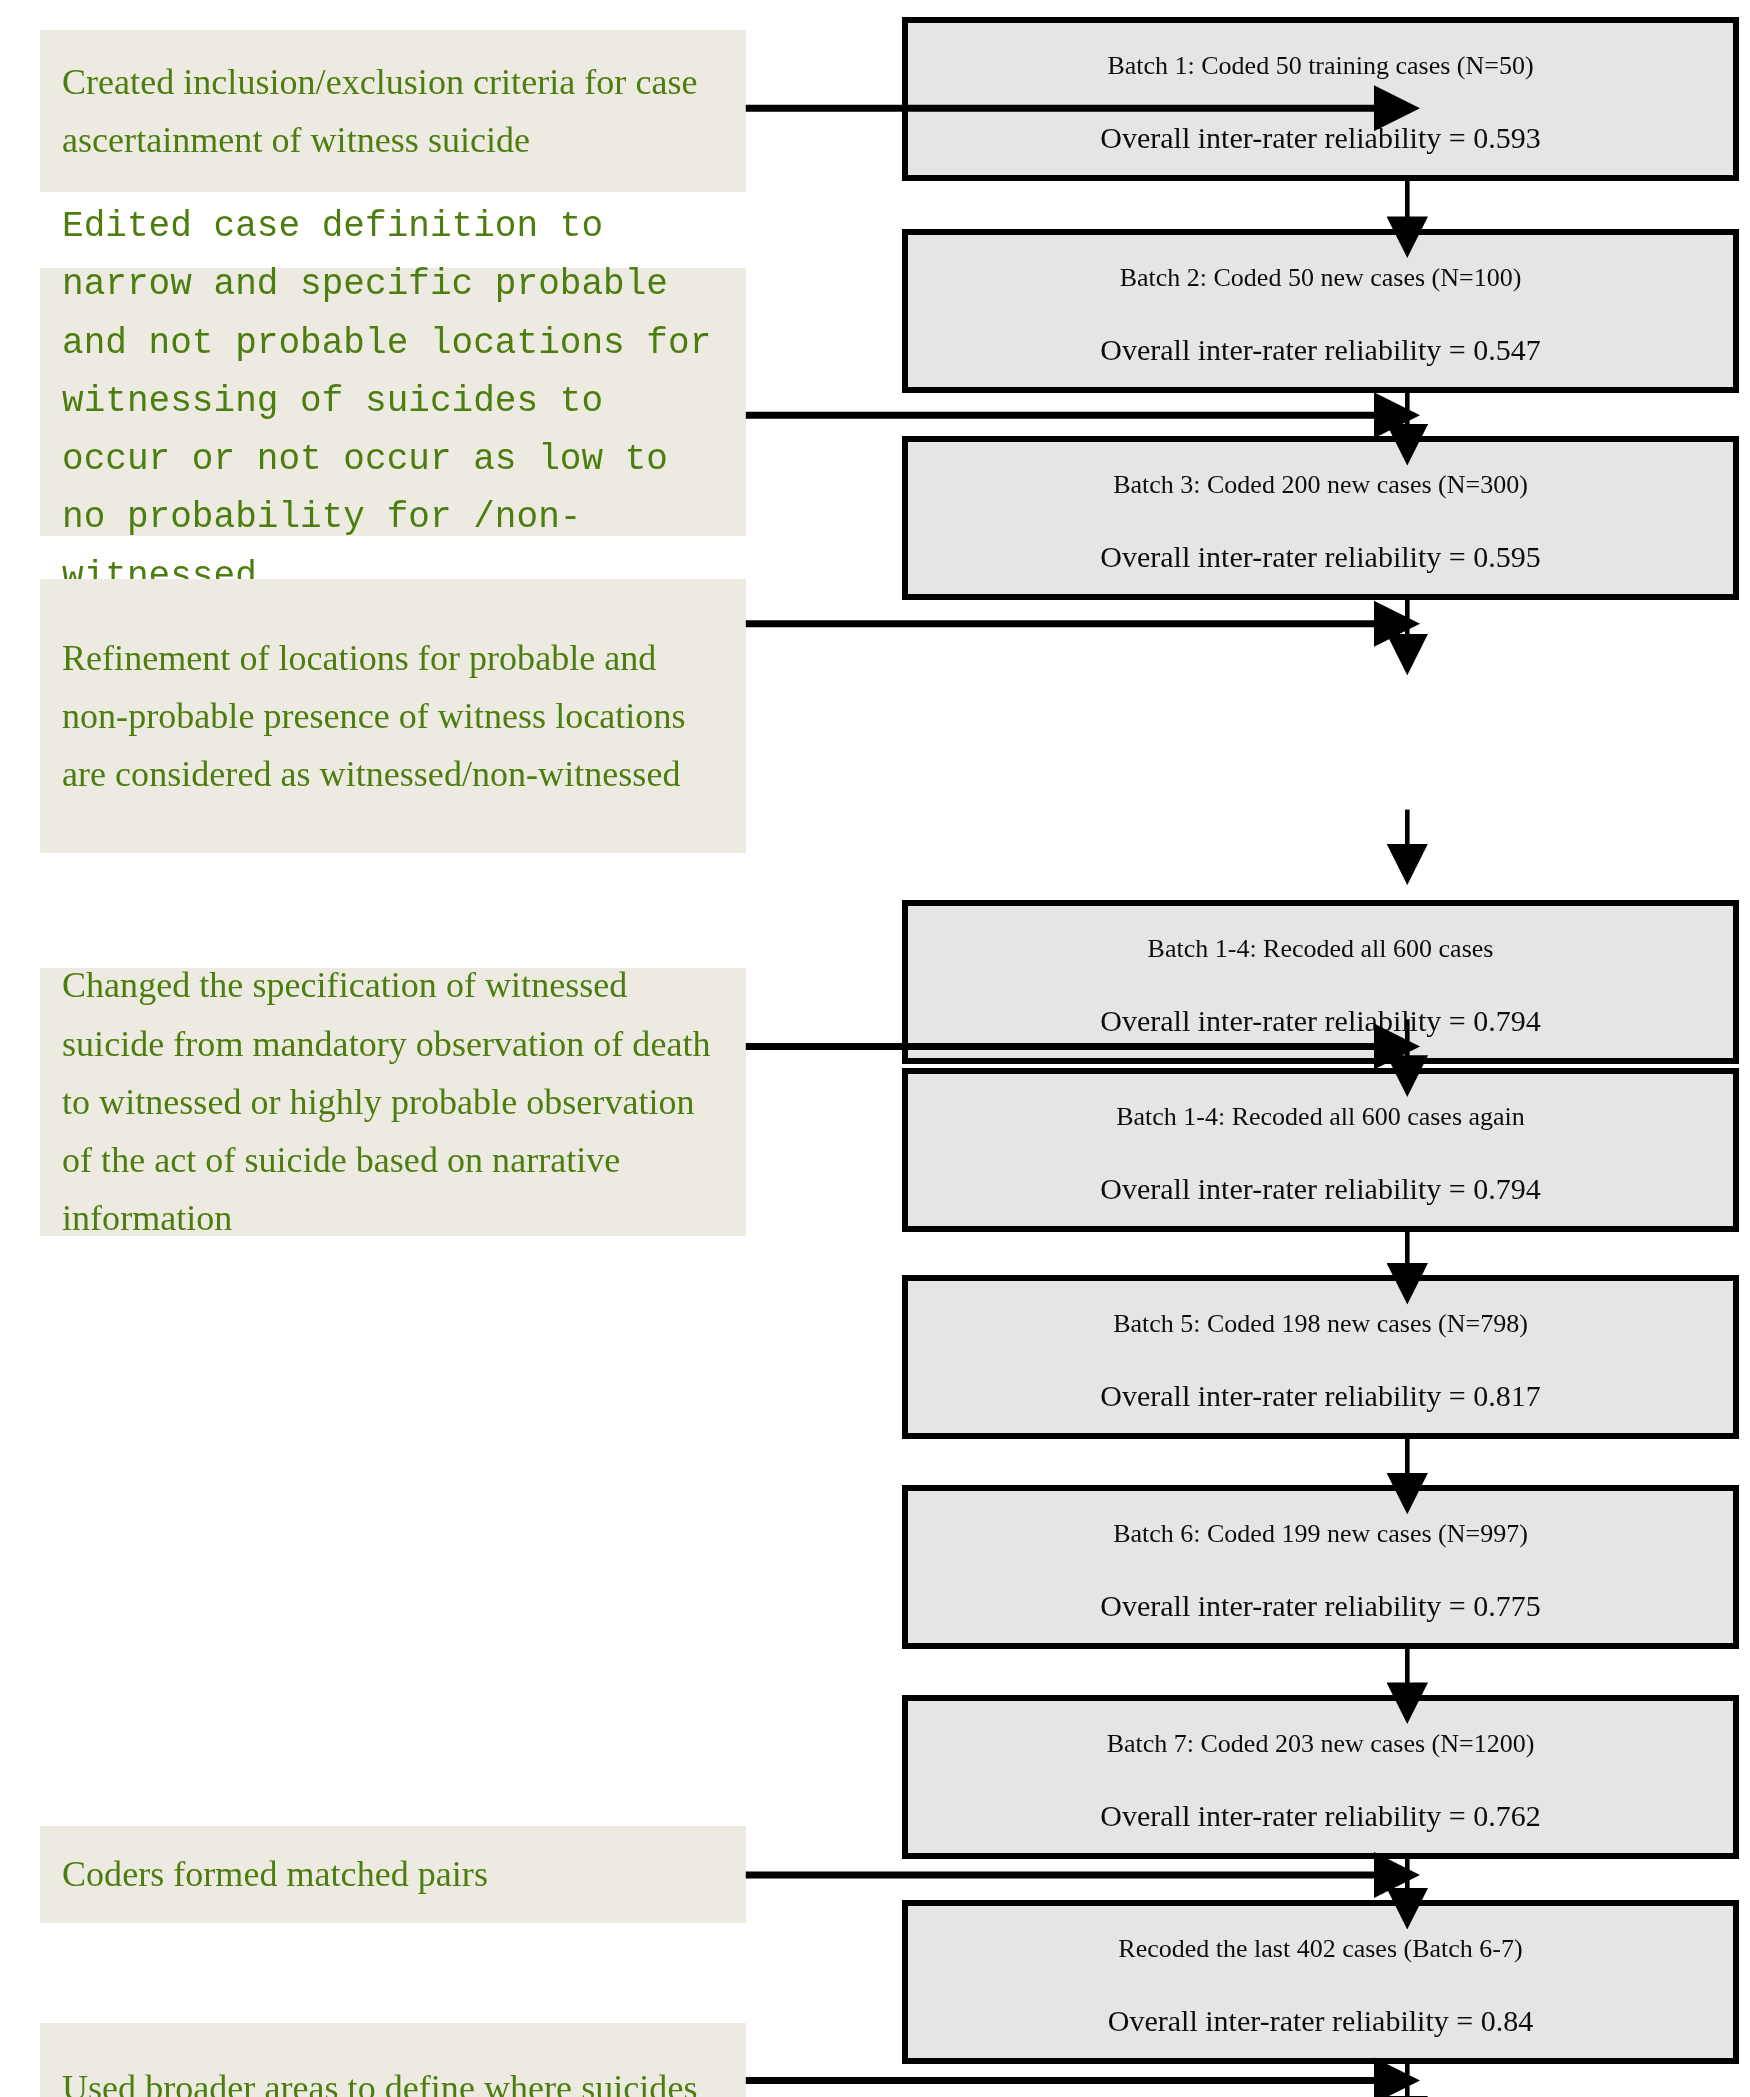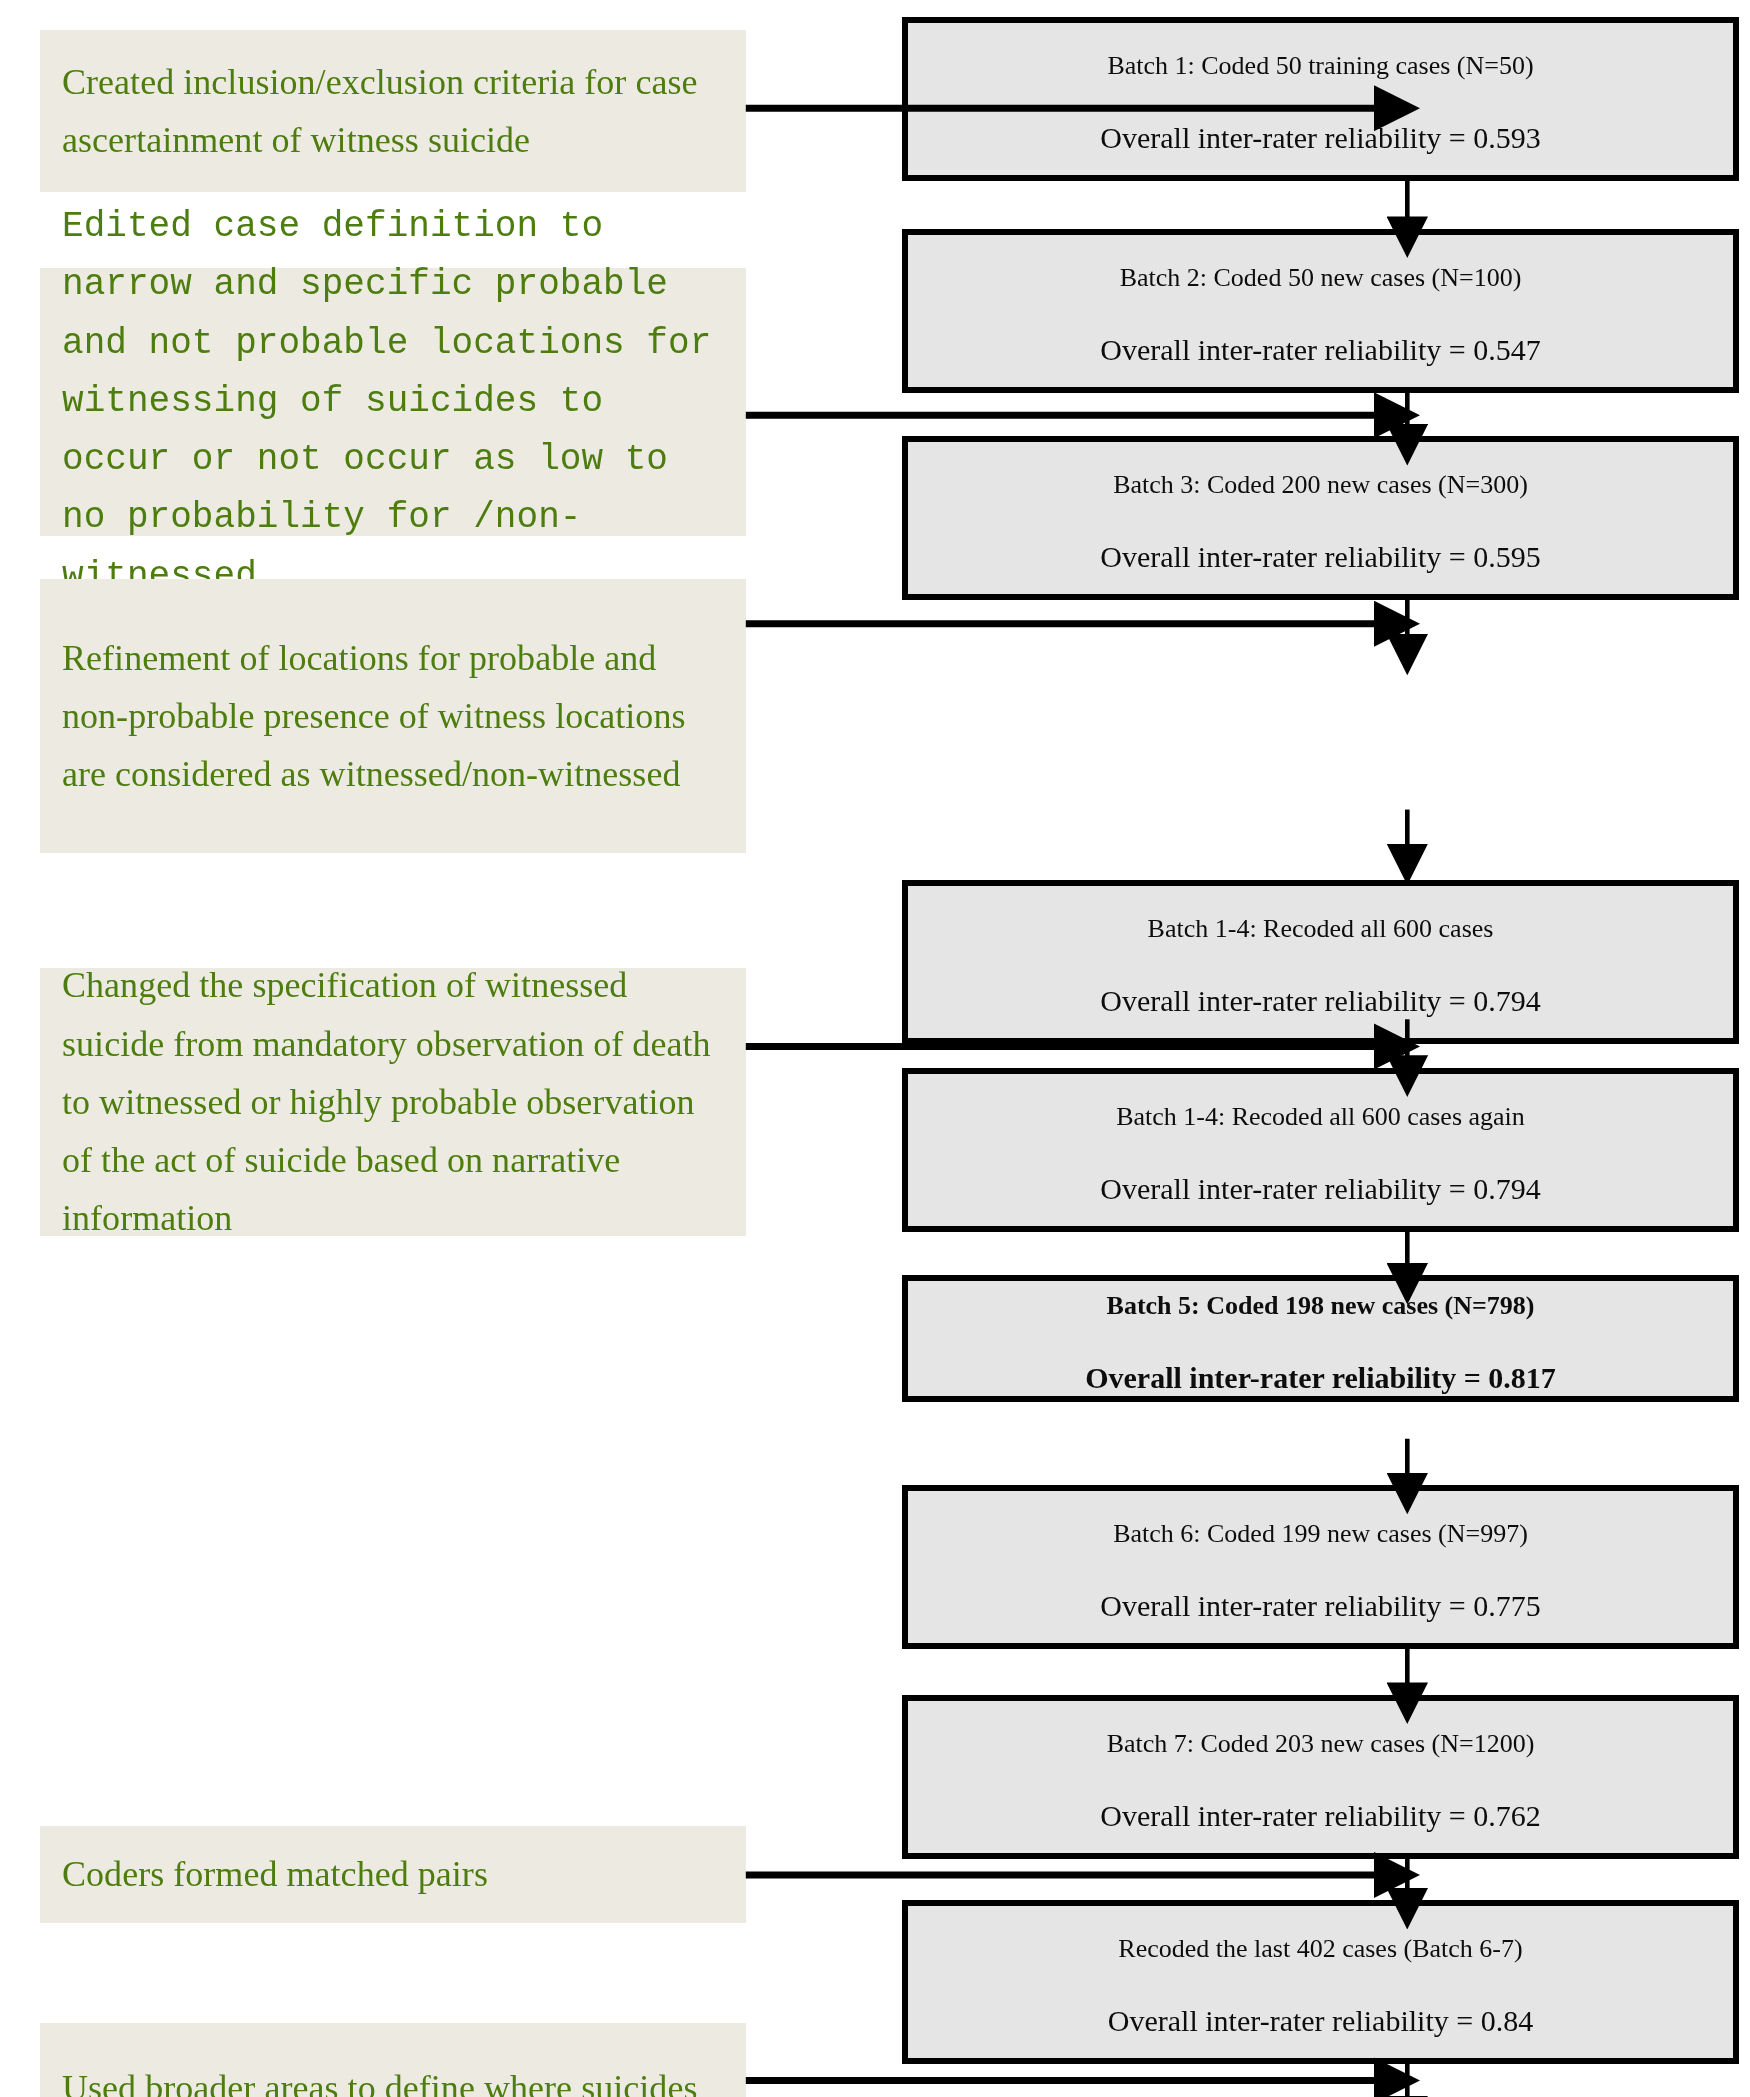--- a/index.html
+++ b/index.html
@@ -93,31 +93,31 @@
     <div class="line1">Batch 2: Coded 50 new cases (N=100)</div>
     <div class="line2">Overall inter-rater reliability = 0.547</div>
   </div>
 
   <div class="pbox" style="top:436px;height:164px;">
     <div class="line1">Batch 3: Coded 200 new cases (N=300)</div>
     <div class="line2">Overall inter-rater reliability = 0.595</div>
   </div>
 
 
-  <div class="pbox" style="top:880px;height:164px;">
+  <div class="pbox" style="top:900px;height:164px;">
     <div class="line1">Batch 1-4: Recoded all 600 cases</div>
     <div class="line2">Overall inter-rater reliability = 0.794</div>
   </div>
 
   <div class="pbox" style="top:1068px;height:164px;">
     <div class="line1">Batch 1-4: Recoded all 600 cases again</div>
     <div class="line2">Overall inter-rater reliability = 0.794</div>
   </div>
 
-  <div class="pbox" style="top:1275px;height:127px;font-weight:bold;">
+  <div class="pbox" style="top:1275px;height:164px;">
     <div class="line1">Batch 5: Coded 198 new cases (N=798)</div>
     <div class="line2">Overall inter-rater reliability = 0.817</div>
   </div>
 
   <div class="pbox" style="top:1485px;height:164px;">
     <div class="line1">Batch 6: Coded 199 new cases (N=997)</div>
     <div class="line2">Overall inter-rater reliability = 0.775</div>
   </div>
 
   <div class="pbox" style="top:1695px;height:164px;">

